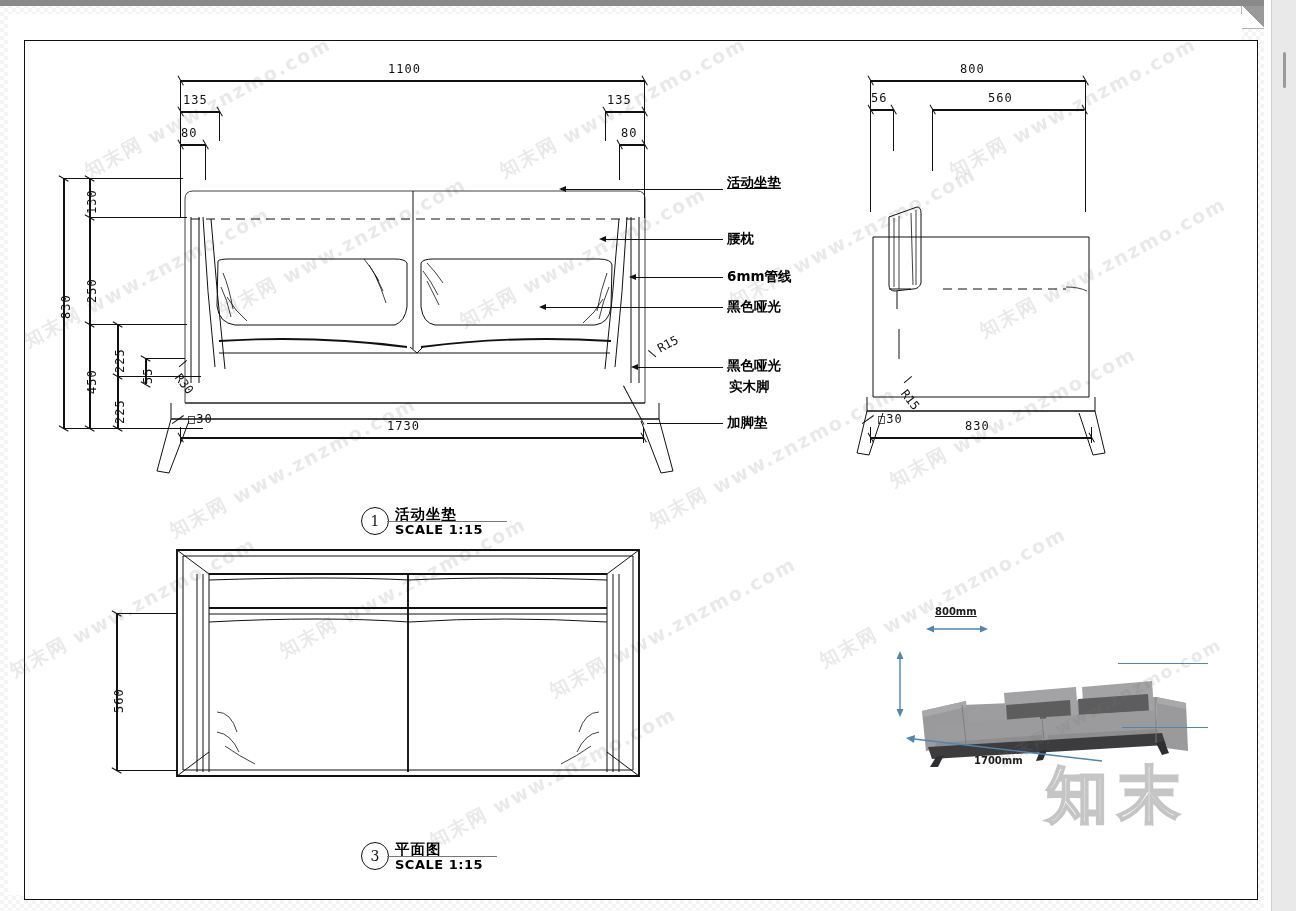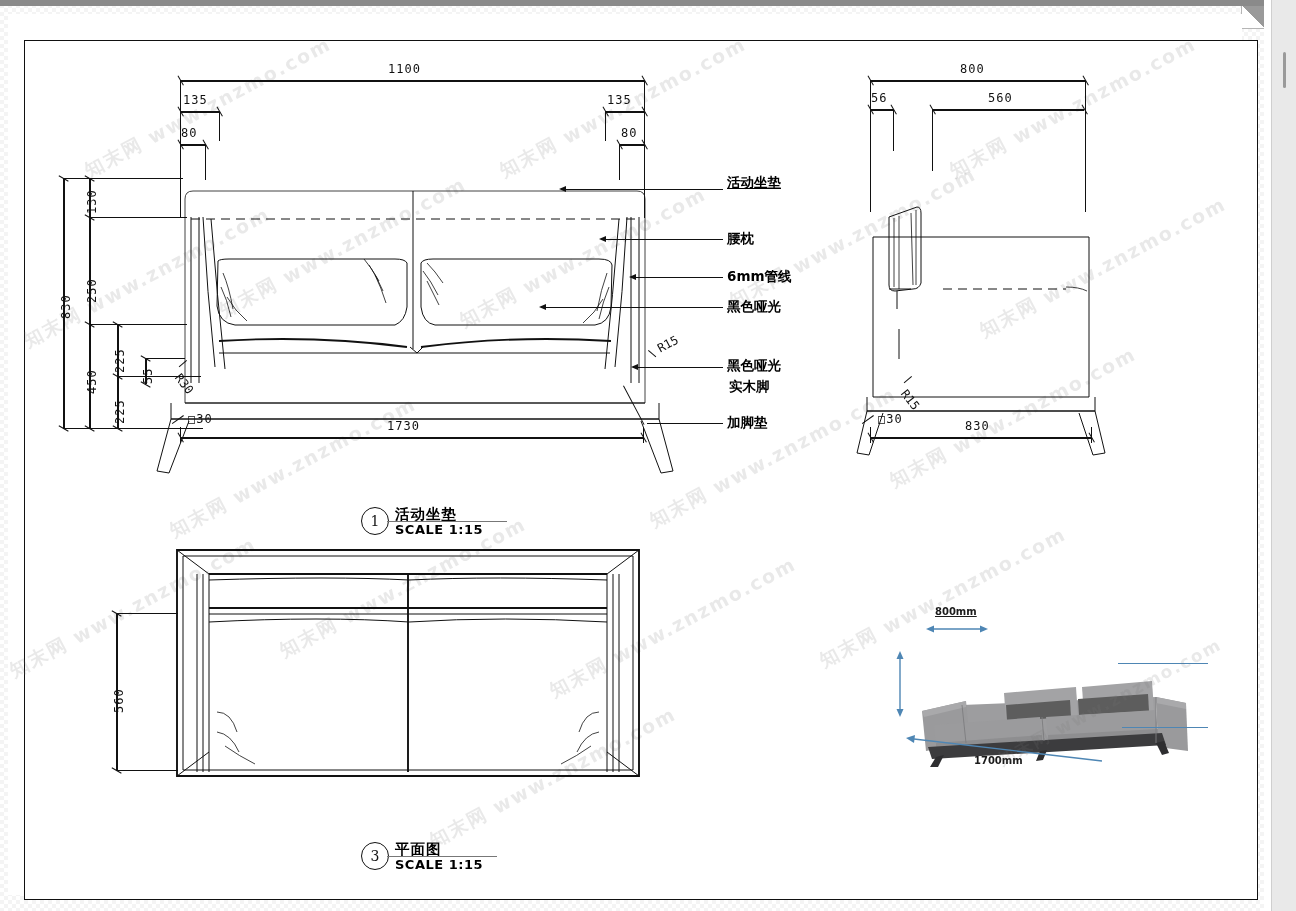--- a/index.html
+++ b/index.html
@@ -474,16 +474,17 @@
         <svg style="position:absolute;left:28px;top:133px;" width="200" height="30" viewBox="0 0 200 30">
           <line x1="8" y1="5" x2="196" y2="27" stroke="#4e86b4" stroke-width="1.4"></line>
           <polygon points="0,4 9,1 8,9" fill="#4e86b4"></polygon>
         </svg>
         <div class="pdim" style="left:96px;top:154px;">1700mm</div>
         <div class="wm wm-lat" style="left:116px;top:150px;font-size:17px;">知末网 www.znzmo.com</div>
       </div>
 
     </div>
 
+    <div id="wm-brand">知末</div>
   </div>
 
 
 </div>
 
 </body></html>

